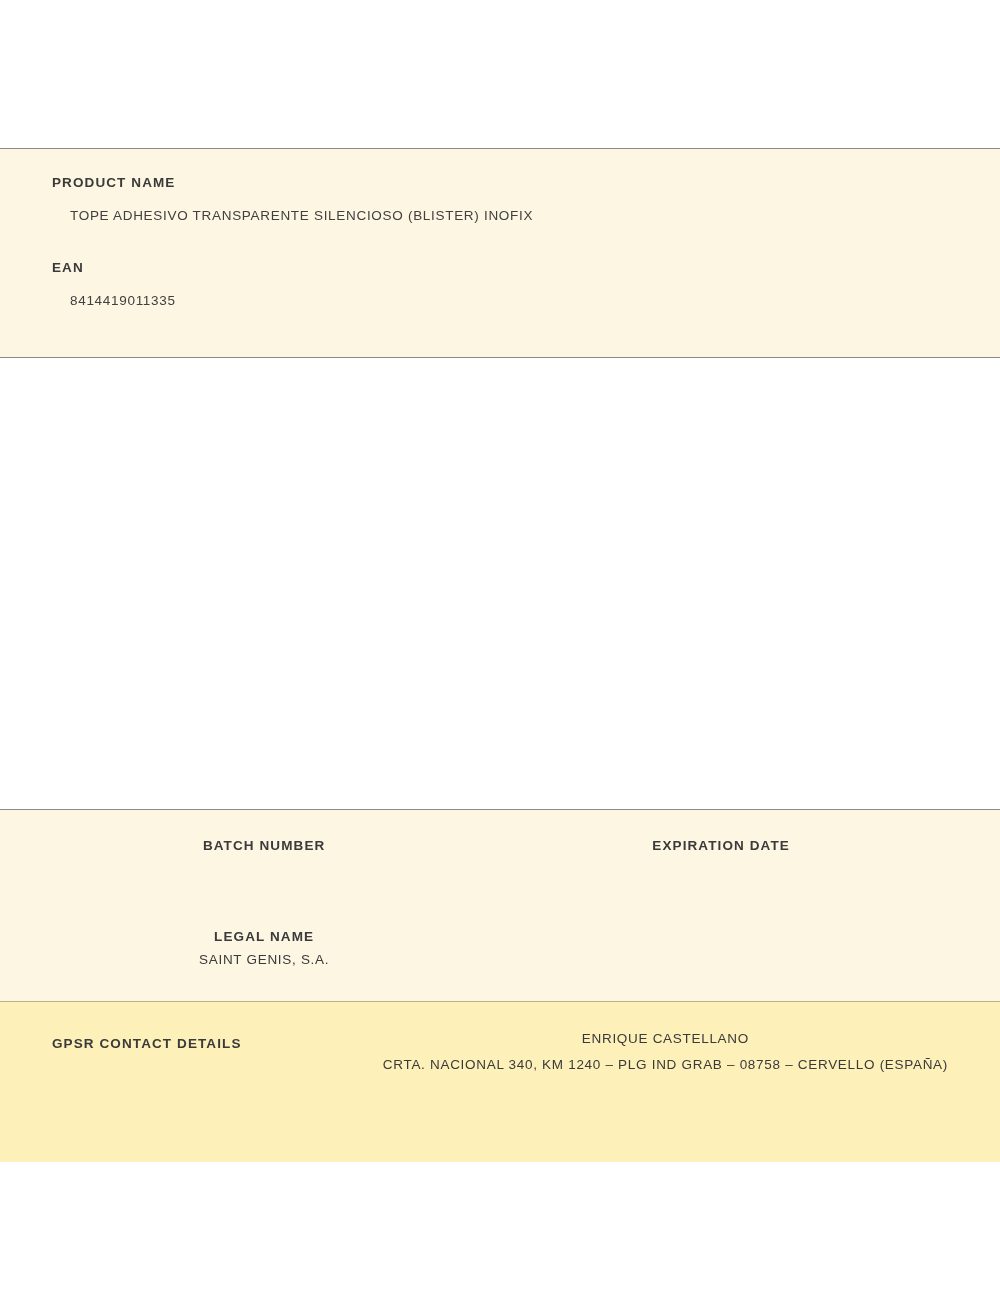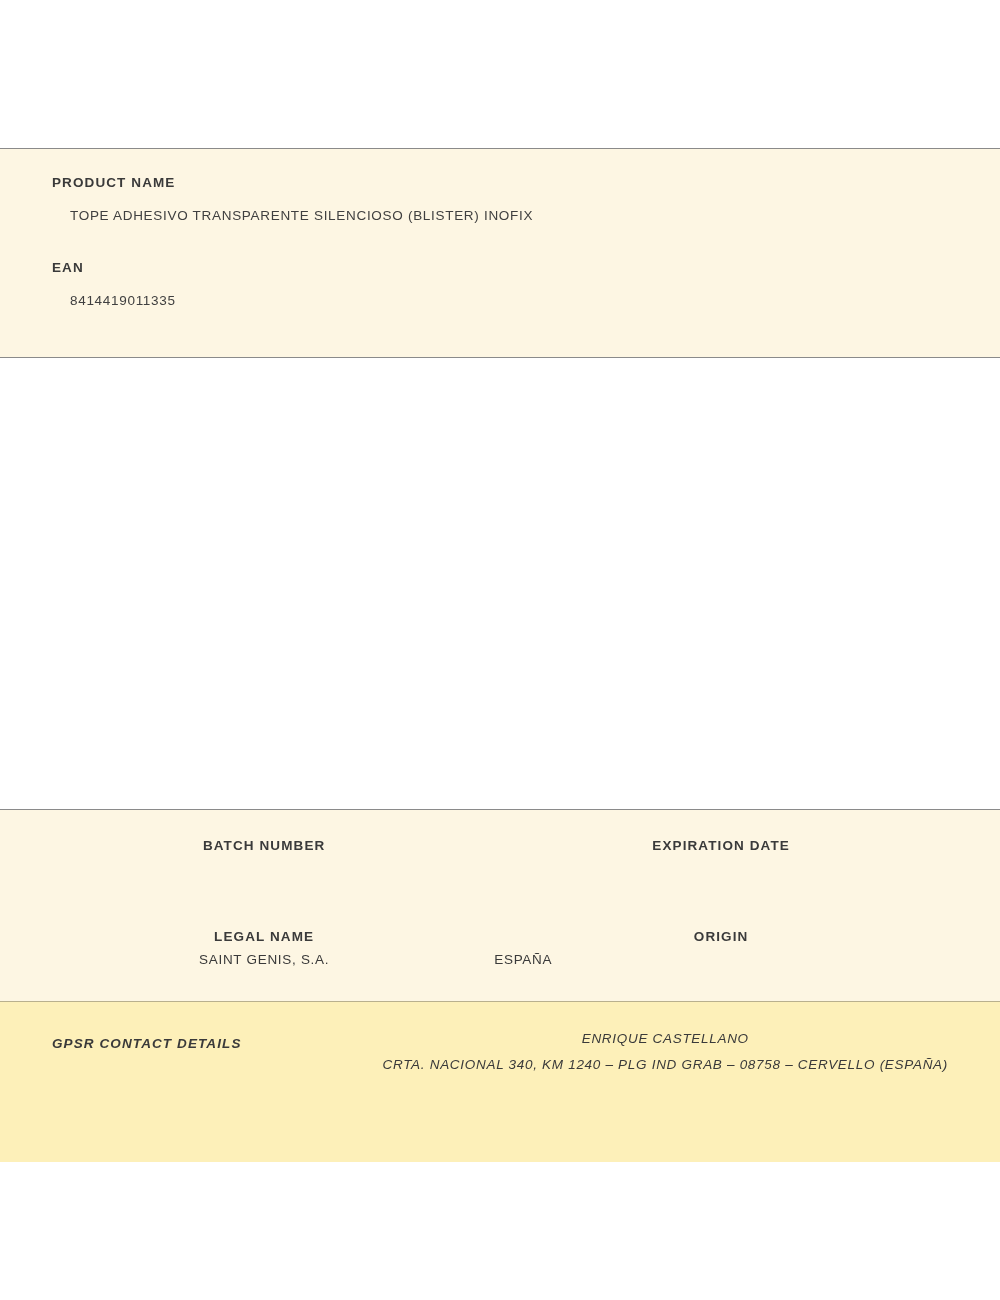--- a/index.html
+++ b/index.html
@@ -109,21 +109,20 @@
 
   
   .gpsr-block {
     background: #fdf0b9;
     box-sizing: border-box;
     height: 160px;
     padding: 24px 52px 0 52px;
     display: flex;
     justify-content: space-between;
     align-items: flex-start;
-    font-style: italic;
   }
   .gpsr-title {
     font-size: 13.5px;
     font-weight: bold;
     letter-spacing: 1.1px;
     color: #3a3a3a;
     margin: 10px 0 0 0;
     white-space: nowrap;
   }
   .gpsr-lines {
@@ -176,24 +175,20 @@
       </div>
     </div>
 
     <div class="row-gap"></div>
 
     <div class="grid-row">
       <div class="col-a">
         <p class="cell-label">LEGAL NAME</p>
         <p class="cell-value">SAINT GENIS, S.A.</p>
       </div>
-      <div class="col-b left-align">
-        <p class="cell-label">ORIGIN</p>
-        <p class="cell-value">ESPAÑA</p>
-      </div>
     </div>
   </section>
 
   <section class="gpsr-block">
     <p class="gpsr-title">GPSR CONTACT DETAILS</p>
     <div class="gpsr-lines">
       <div>ENRIQUE CASTELLANO</div>
       <div>CRTA. NACIONAL 340, KM 1240 – PLG IND GRAB – 08758 – CERVELLO (ESPAÑA)</div>
     </div>
   </section>

